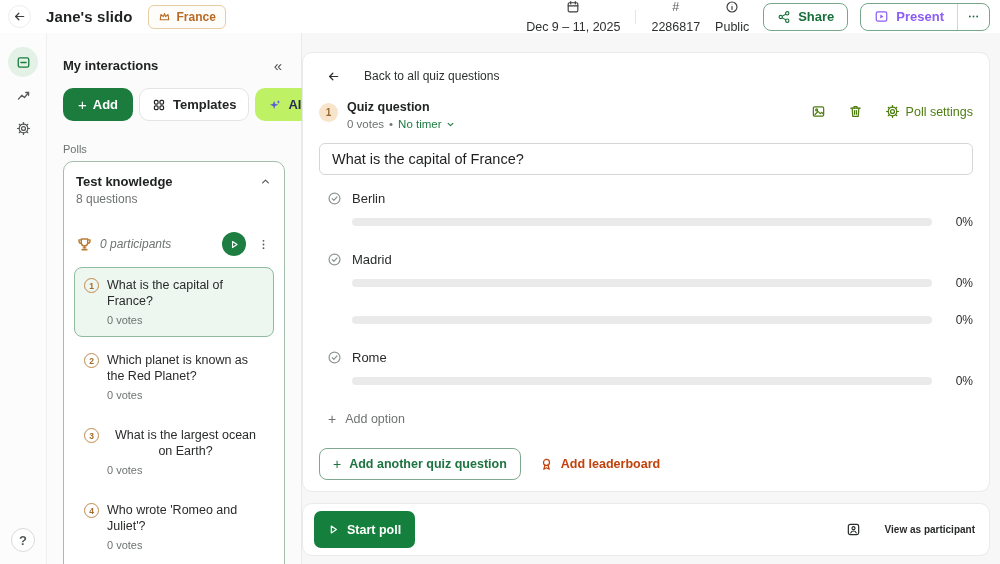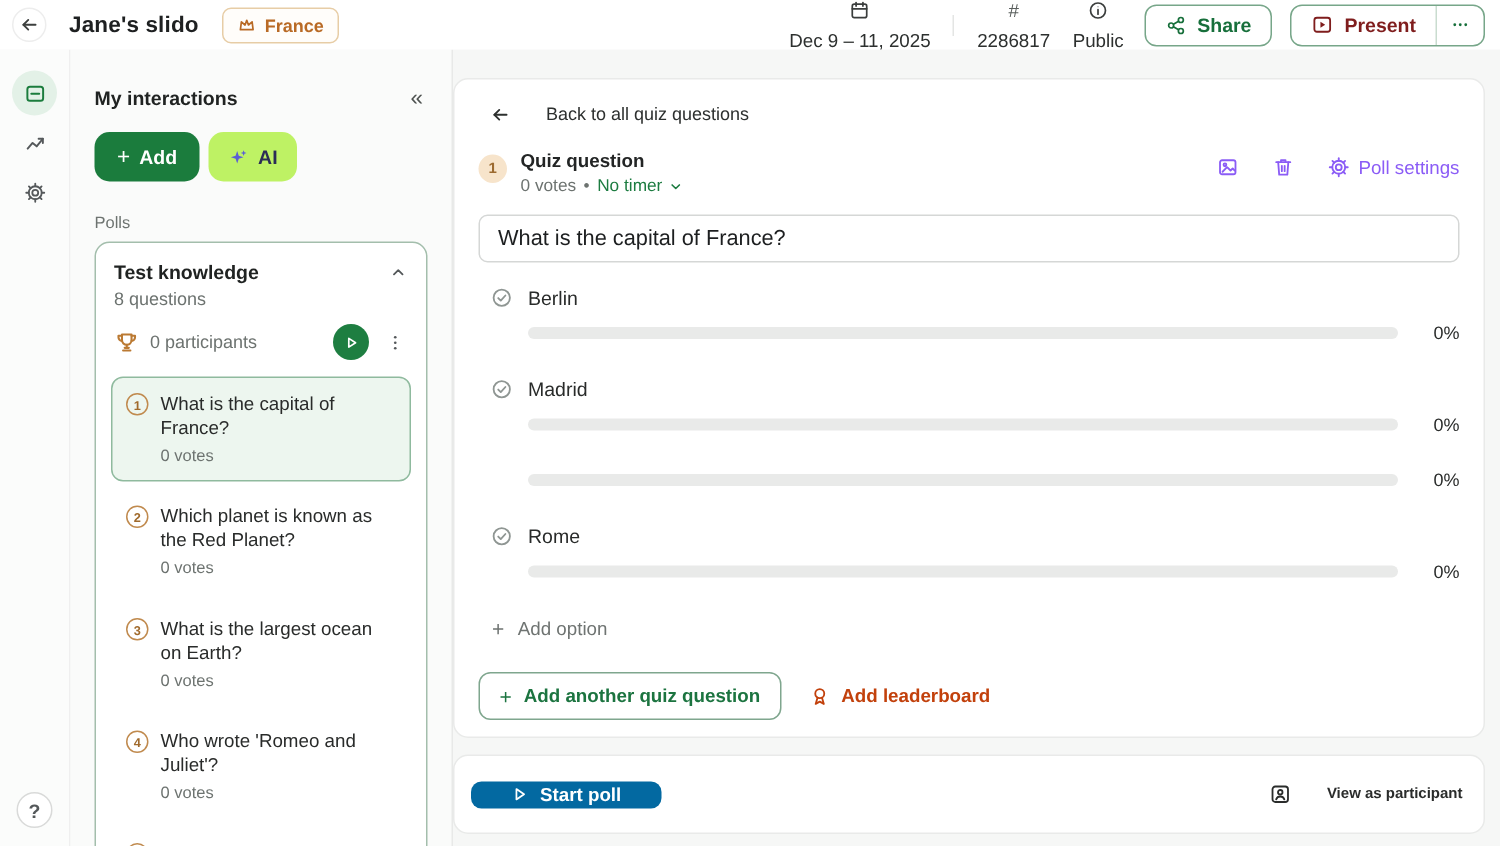--- a/index.html
+++ b/index.html
@@ -18,21 +18,21 @@
   .topbar { position:absolute; top:0; left:0; right:0; height:33px; background:#fff; display:flex; align-items:center; padding:0 10px 0 8px; z-index:5; }
   .back-btn { width:23px; height:23px; border:1px solid #ededed; border-radius:50%; display:flex; align-items:center; justify-content:center; color:#3c3f3e; background:#fff; }
   .tb-title { font-size:15px; font-weight:700; color:#1e2021; margin-left:15px; letter-spacing:.1px; }
   .upgrade { display:flex; align-items:center; gap:5px; margin-left:16px; padding:4px 9px; border:1px solid #e7cda6; border-radius:6px; background:#fffdfa; color:#b96a25; font-size:12px; font-weight:700; }
   .spacer { flex:1; }
   .tb-meta { display:flex; align-items:center; gap:6px; font-size:12.5px; color:#2d302f; margin-left:15px;flex-direction:column; }
   .tb-hash { color:#5a5f5d; font-weight:400; }
   .vdiv { width:1px; height:14px; background:#e4e5e4; margin-left:15px; }
   .obtn { display:flex; align-items:center; gap:7px; border:1px solid #77a689; border-radius:8px; background:#fff; color:#176f3b; font-size:13px; font-weight:700; padding:5px 13px; height:28px; margin-left:14px; }
   .present-group { display:flex; align-items:stretch; border:1px solid #77a689; border-radius:8px; margin-left:12px; height:28px; overflow:hidden; background:#fff; }
-  .present-group .seg { display:flex; align-items:center; gap:7px; color:#7f1d1d; font-size:13px; font-weight:700; padding:0 13px; }
+  .present-group .seg { display:flex; align-items:center; gap:7px; color:#8b5cf6; font-size:13px; font-weight:700; padding:0 13px; }
   .present-group .seg-more { border-left:1px solid #c9dccf; padding:0 9px; color:#176f3b; }
 
   
   .rail { position:absolute; top:33px; left:0; bottom:0; width:47px; background:#fbfcfb; border-right:1px solid #efefef; display:flex; flex-direction:column; align-items:center; padding-top:14px; }
   .rail-btn { width:30px; height:30px; border-radius:50%; display:flex; align-items:center; justify-content:center; color:#55595b; margin-bottom:3px; }
   .rail-btn.active { background:#e3f1e7; color:#1b7c3d; }
   .rail-help { position:absolute; bottom:12px; left:50%; transform:translateX(-50%); width:24px; height:24px; border:1px solid #d9dad9; border-radius:50%; color:#54585a; font-size:13px; font-weight:700; display:flex; align-items:center; justify-content:center; background:#fff; }
 
   
   .sidepanel { position:absolute; top:33px; left:47px; bottom:0; width:255px; background:#fafbfa; border-right:1px solid #e8e9e8; padding:23px 16px 0 16px; }
@@ -44,21 +44,21 @@
   .btn-add .plus { font-size:15px; font-weight:400; }
   .btn-templates { display:flex; align-items:center; gap:7px; background:#fff; border:1px solid #e3e4e3; color:#232525; font-size:13px; font-weight:700; border-radius:10px; padding:0 12px; height:33px; }
   .btn-ai { display:flex; align-items:center; gap:6px; background:#bef264; color:#2b2d56; font-size:13px; font-weight:700; border-radius:10px; padding:0 13px; height:33px; }
   .btn-ai .spark { color:#5b5fd6; }
   .sp-section { font-size:11px; color:#6d7370; margin-bottom:6px; }
 
   .poll-card { background:#fff; border:1px solid #a3beac; border-radius:10px; padding:12px 10px 30px 10px; min-height:420px; }
   .pc-head { display:flex; align-items:center; justify-content:space-between; padding:0 2px; }
   .pc-title { font-size:13px; font-weight:700; color:#202322; }
   .pc-count { font-size:12px; color:#6d7370; margin-top:3px; padding:0 2px; }
-  .pc-meta { display:flex; align-items:center; margin:10px 2px 11px 2px; }
+  .pc-meta { display:flex; align-items:center; margin:26px 2px 11px 2px;font-style:italic; }
   .pc-meta .trophy { color:#bb7a33; margin-right:7px; }
   .pc-participants { font-size:12px; color:#6d7370; flex:1; }
   .play-circle { width:24px; height:24px; border-radius:50%; background:#1e7e41; display:flex; align-items:center; justify-content:center; margin-right:9px; }
   .kebab { color:#54585a; padding:2px; }
 
   .q-item { display:flex; align-items:flex-start; padding:9px 9px 10px 9px; border:1px solid transparent; border-radius:8px; margin-bottom:5px; cursor:pointer; }
   .q-item.selected { background:#edf6ef; border-color:#8fba9e; }
   .q-badge { flex:0 0 15px; width:15px; height:15px; border:1px solid #c08a4e; border-radius:50%; color:#a06a2c; font-size:8.5px; font-weight:700; display:flex; align-items:center; justify-content:center; margin-top:1px; }
   .q-body { margin-left:8px; }
   .q-text { font-size:12.5px; color:#292b2a; line-height:16px; }
@@ -66,21 +66,21 @@
 
   
   .main-card { position:absolute; left:302px; top:52px; width:688px; height:440px; background:#fff; border:1px solid #e9eae9; border-radius:10px; padding:16px 16px 0 16px; }
   .back-row { display:flex; align-items:center; gap:24px; font-size:12px; color:#2d302f; padding-left:8px; width:fit-content; }
   .qq-row { display:flex; align-items:flex-start; margin-top:17px; }
   .qq-badge { width:19px; height:19px; border-radius:50%; background:#f7e4cb; color:#9c6a30; font-size:10px; font-weight:700; display:flex; align-items:center; justify-content:center; margin:3px 9px 0 0; }
   .qq-type { font-size:12.5px; font-weight:700; color:#232525; }
   .qq-meta { display:flex; align-items:center; gap:5px; margin-top:4px; font-size:11.5px; color:#6d7370; }
   .timer-btn { display:flex; align-items:center; gap:3px; color:#1d7c41; font-size:11.5px; padding:0; }
   .qq-tools { margin-left:auto; display:flex; align-items:center; gap:22px; margin-top:4px; color:#3a3d3c; }
-  .tool-btn { display:flex; align-items:center; gap:6px; color:#8b5cf6; font-size:12.5px; }
+  .tool-btn { display:flex; align-items:center; gap:6px; color:#4d7c0f; font-size:12.5px; }
   .question-input { width:100%; height:32px; border:1px solid #d5d7d6; border-radius:6px; margin-top:13px; padding:0 12px; font-size:14.5px; color:#1d1f20; font-family:inherit; outline:none; background:#fff; }
 
   .options { margin-top:16px; }
   .option { margin-bottom:23px; }
   .opt-label-row { display:flex; align-items:center; gap:10px; padding-left:8px; }
   .check { width:15px; height:15px; }
   .option .check-filled { display:none; }
   .option.correct .check-filled { display:block; }
   .opt-label { font-size:13px; color:#292b2a; }
   .opt-bar-row { display:flex; align-items:center; margin:9px 0 0 33px; }
@@ -89,21 +89,21 @@
 
   .add-option { display:flex; align-items:center; gap:9px; color:#6f7472; font-size:12.5px; padding-left:9px; margin-top:2px; }
   .add-option .plus { font-size:14px; color:#6f7472; }
   .add-row { display:flex; align-items:center; gap:18px; margin-top:21px; }
   .btn-add-question { display:flex; align-items:center; gap:8px; border:1px solid #7fa68e; border-radius:8px; height:32px; padding:0 13px; color:#1c7440; font-size:12.5px; font-weight:700; background:#fff; }
   .btn-add-question .plus { font-size:14px; font-weight:400; }
   .btn-leaderboard { display:flex; align-items:center; gap:7px; color:#c2410c; font-size:12.5px; font-weight:700; }
 
   
   .footer-card { position:absolute; left:302px; top:503px; width:688px; height:53px; background:#fff; border:1px solid #e9eae9; border-radius:10px; display:flex; align-items:center; padding:0 14px 0 11px; }
-  .btn-start { display:flex; align-items:center; gap:8px; background:#0369a1; color:#fff; font-size:12.5px; font-weight:700; border-radius:7px; height:18px; padding:0 27px; }
+  .btn-start { display:flex; align-items:center; gap:8px; background:#15803d; color:#fff; font-size:12.5px; font-weight:700; border-radius:7px; height:37px; padding:0 14px; }
   .view-as { margin-left:auto; display:flex; align-items:center; gap:24px; color:#2a2c2b; font-size:10px; font-weight:700; }
 </style>
 </head>
 <body>
 
 <header class="topbar">
   <button class="back-btn">
     <span>
       <svg width="13" height="13" viewBox="0 0 16 16" fill="none" stroke="currentColor" stroke-width="1.5" stroke-linecap="round" stroke-linejoin="round">
           <line x1="13.2" y1="8" x2="3.2" y2="8"></line>
@@ -223,20 +223,31 @@
   <div class="sp-head">
     <span class="sp-title">My interactions</span>
     <button class="collapse-glyph">
       <span>«</span>
     </button>
   </div>
   <div class="sp-actions">
     <button class="btn-add">
       <span class="plus">+</span>
       <span>Add</span>
+    </button>
+    <button class="btn-templates">
+      <span>
+        <svg width="14" height="14" viewBox="0 0 16 16" fill="none" stroke="#232525" stroke-width="1.4">
+            <rect x="2.8" y="2.8" width="4.1" height="4.1" rx="1.3"></rect>
+            <rect x="9.1" y="2.8" width="4.1" height="4.1" rx="1.3"></rect>
+            <rect x="2.8" y="9.1" width="4.1" height="4.1" rx="1.3"></rect>
+            <rect x="9.1" y="9.1" width="4.1" height="4.1" rx="1.3"></rect>
+          </svg>
+      </span>
+      <span>Templates</span>
     </button>
     <button class="btn-ai">
       <span class="spark">
         <svg width="14" height="14" viewBox="0 0 16 16" fill="currentColor">
             <path d="M7 3 L8.2 6.6 L11.8 7.8 L8.2 9 L7 12.6 L5.8 9 L2.2 7.8 L5.8 6.6 Z"></path>
             <path d="M11.9 2.4 L12.5 4 L14.1 4.6 L12.5 5.2 L11.9 6.8 L11.3 5.2 L9.7 4.6 L11.3 4 Z"></path>
           </svg>
       </span>
       <span>AI</span>
     </button>
@@ -299,21 +310,21 @@
           <span class="q-badge">2</span>
           <span class="q-body">
             <span class="q-text" style="display:block;">Which planet is known as the Red Planet?</span>
             <span class="q-votes" style="display:block;">0 votes</span>
           </span>
         </div>
 
         <div class="q-item">
           <span class="q-badge">3</span>
           <span class="q-body">
-            <span class="q-text" style="display:block;">What is the largest ocean on Earth?</span>
+            <span class="q-text" style="display:block;text-align:center;">What is the largest ocean on Earth?</span>
             <span class="q-votes" style="display:block;">0 votes</span>
           </span>
         </div>
 
         <div class="q-item">
           <span class="q-badge">4</span>
           <span class="q-body">
             <span class="q-text" style="display:block;">Who wrote 'Romeo and Juliet'?</span>
             <span class="q-votes" style="display:block;">0 votes</span>
           </span>

